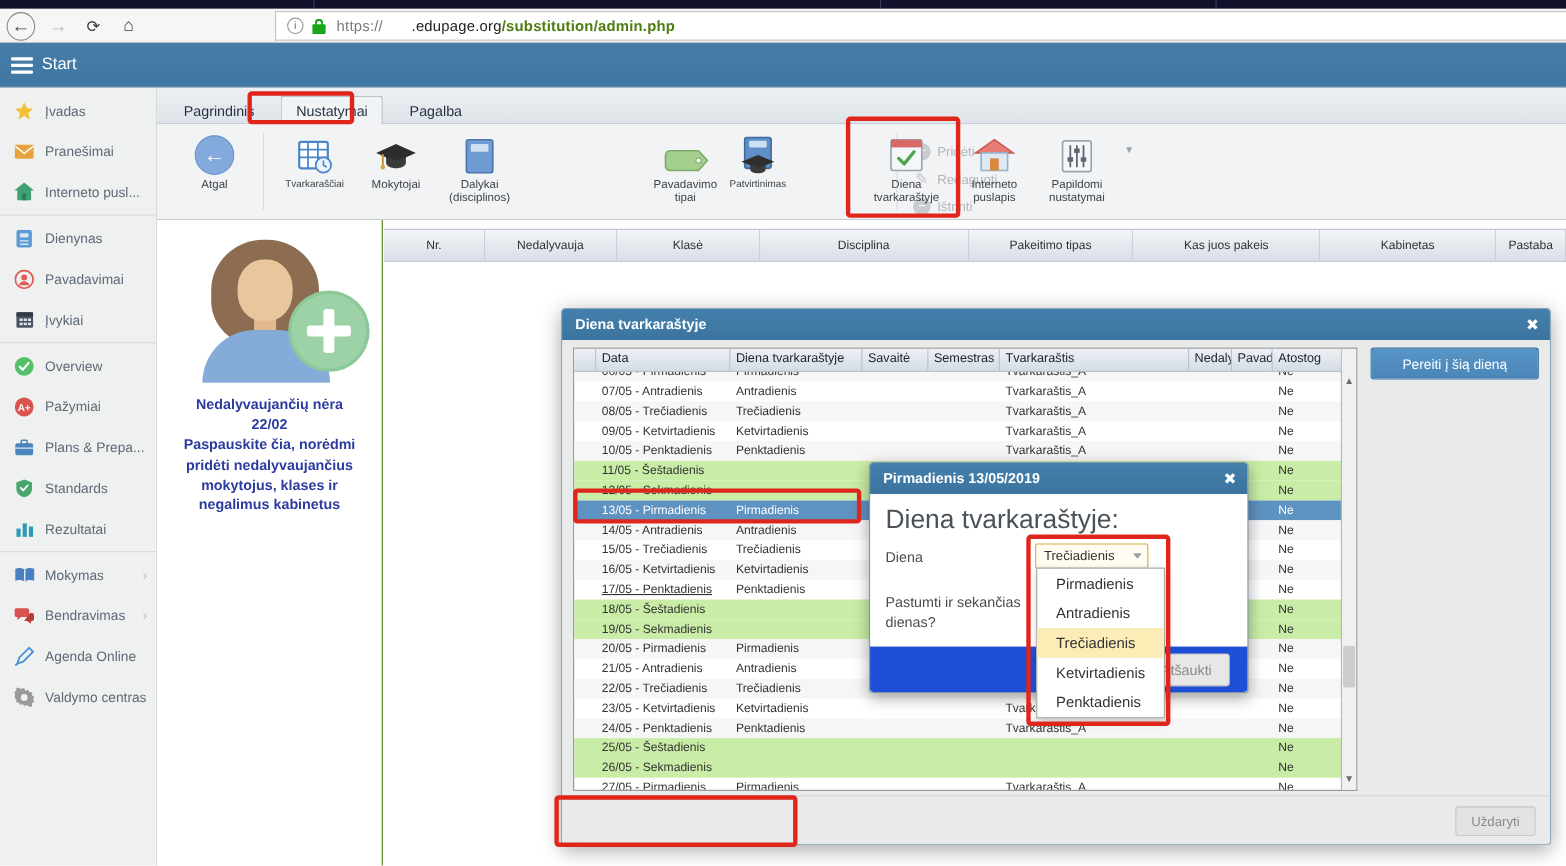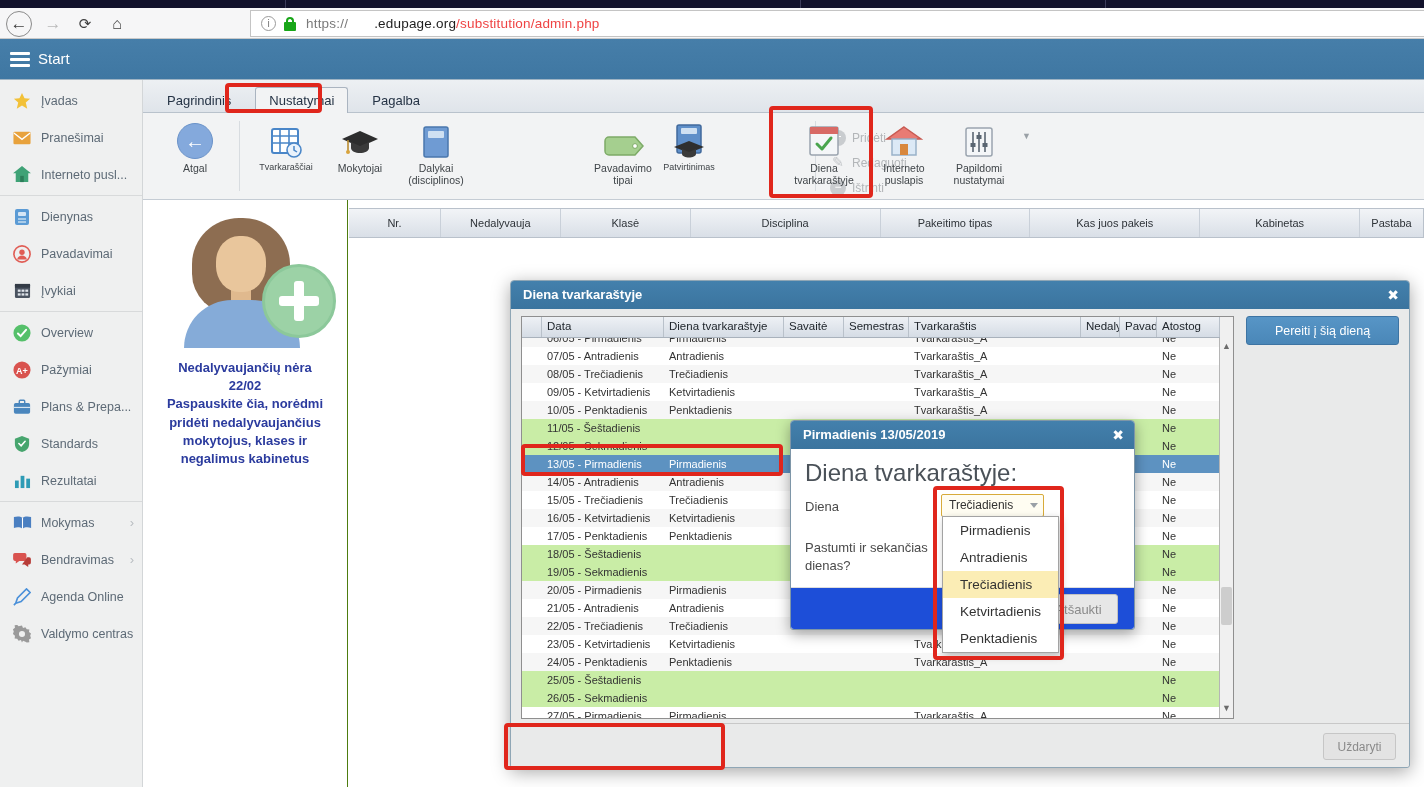--- a/index.html
+++ b/index.html
@@ -20,21 +20,21 @@
   .urlbar { position:absolute; left:250px; top:2px; width:1174px; height:27px; background:#fff;
             border:1px solid #c4c4c4; border-right:none; display:flex; align-items:center; padding-left:10px; }
   .url-info { color:#737373; font-size:13px; border:1px solid #9a9a9a; border-radius:50%; width:15px; height:15px;
               display:inline-flex; align-items:center; justify-content:center; font-size:10px; margin-right:8px; }
   .url-lock { width:12px; height:14px; position:relative; margin-right:10px; }
   .url-lock .body { position:absolute; left:0; bottom:0; width:12px; height:9px; background:#18a618; border-radius:1px; }
   .url-lock .shackle { position:absolute; left:2px; top:0; width:8px; height:7px; border:2px solid #18a618; border-bottom:none; border-radius:4px 4px 0 0; }
   .url-text { font-size:13.5px; color:#7a7a7a; letter-spacing:.2px; }
   .url-text .proto { color:#7a7a7a; margin-right:26px; }
   .url-text .dom { color:#1d1d1d; }
-  .url-text .path { color:#ef4444; }
+  .url-text .path { color:#4d7c0f;font-weight:bold; }
 
   
   .appbar { position:absolute; left:0; top:39px; width:1424px; height:41px;
             background:linear-gradient(#467ea9,#3f77a2); border-bottom:1px solid #9fb4c4; }
   .hamburger { position:absolute; left:10px; top:13px; width:20px; height:15px; cursor:pointer; }
   .hamburger i { display:block; height:3px; background:#fff; margin-bottom:3px; border-radius:1px; }
   .appbar .start { position:absolute; left:38px; top:11px; color:#fff; font-size:15px; }
 
   
   .sidebar { position:absolute; left:0; top:80px; width:143px; height:707px; background:#eff0f0; border-right:1px solid #d3d6d8; }
@@ -618,21 +618,21 @@
               <div class="m-cell" style="width: 120px;">Ketvirtadienis</div>
               <div class="m-cell" style="width: 60px;"></div>
               <div class="m-cell" style="width: 65px;"></div>
               <div class="m-cell" style="width: 172px;">Tvarkaraštis_A</div>
               <div class="m-cell" style="width: 39px;"></div>
               <div class="m-cell" style="width: 37px;"></div>
               <div class="m-cell" style="width: 63px;">Ne</div>
             </div>
             <div class="m-row workday">
               <div class="m-cell" style="width: 20px;"></div>
-              <div class="m-cell" style="width: 122px;">17/05 - Penktadienis</div>
+              <div class="m-cell" style="width: 122px; text-decoration: underline;">17/05 - Penktadienis</div>
               <div class="m-cell" style="width: 120px;">Penktadienis</div>
               <div class="m-cell" style="width: 60px;"></div>
               <div class="m-cell" style="width: 65px;"></div>
               <div class="m-cell" style="width: 172px;">Tvarkaraštis_A</div>
               <div class="m-cell" style="width: 39px;"></div>
               <div class="m-cell" style="width: 37px;"></div>
               <div class="m-cell" style="width: 63px;">Ne</div>
             </div>
             <div class="m-row weekend">
               <div class="m-cell" style="width: 20px;"></div>

